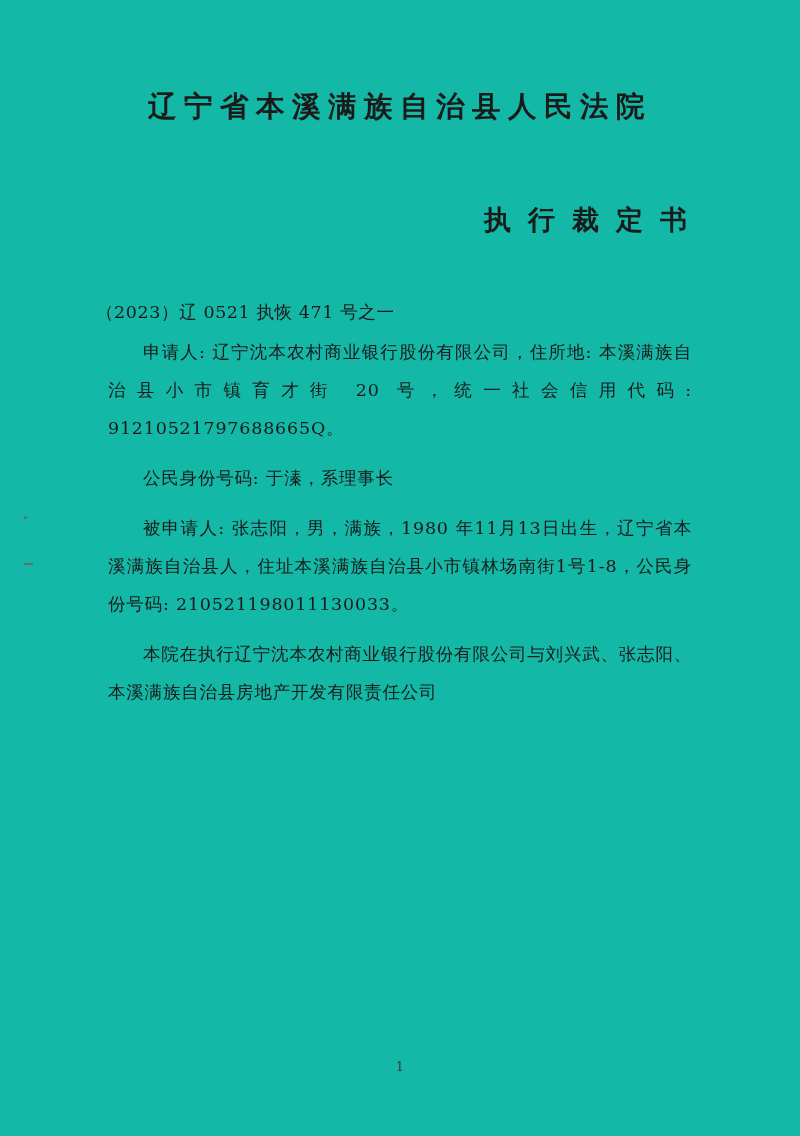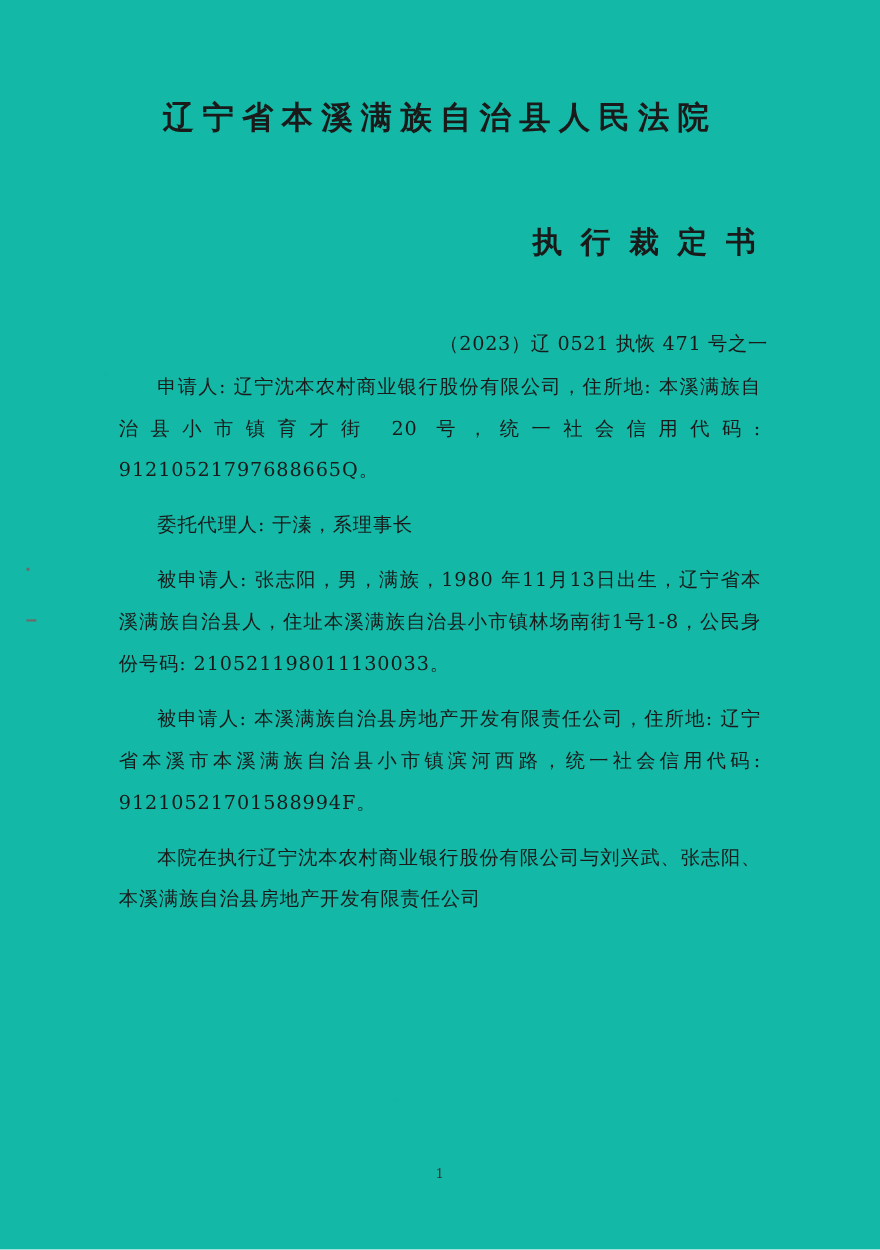--- a/index.html
+++ b/index.html
@@ -51,21 +51,20 @@
     font-weight: bold;
     letter-spacing: 17px;
     text-align: right;
     text-indent: 17px;
     font-family: "DejaVu Serif", "Liberation Serif", serif;
   }
   .case-number {
     margin: 0;
     padding-top: 62px;
     font-size: 17.5px;
-    text-align: right;
     letter-spacing: 0.6px;
     padding-right: 6px;
   }
   .para {
     margin: 12px;
     font-size: 17.5px;
     line-height: 38px;
     letter-spacing: 0.8px;
     text-align: justify;
     text-justify: inter-ideograph;
@@ -114,20 +113,19 @@
     <span></span>
     <span class="dash"></span>
   </div>
 
   <div class="doc-body">
     <h1 class="court-title">辽宁省本溪满族自治县人民法院</h1>
     <h2 class="doc-type">执行裁定书</h2>
     <p class="case-number">（2023）辽 0521 执恢 471 号之一</p>
 
     <p class="para first">申请人: 辽宁沈本农村商业银行股份有限公司，住所地: 本溪满族自治县小市镇育才街 20 号，统一社会信用代码: 91210521797688665Q。</p>
-    <p class="para">委托代理人: 于溱，系理事长</p>
+    <p class="para">公民身份号码: 于溱，系理事长</p>
     <p class="para">被申请人: 张志阳，男，满族，1980 年11月13日出生，辽宁省本溪满族自治县人，住址本溪满族自治县小市镇林场南街1号1-8，公民身份号码: 210521198011130033。</p>
-    <p class="para">被申请人: 本溪满族自治县房地产开发有限责任公司，住所地: 辽宁省本溪市本溪满族自治县小市镇滨河西路，统一社会信用代码: 91210521701588994F。</p>
     <p class="para">本院在执行辽宁沈本农村商业银行股份有限公司与刘兴武、张志阳、本溪满族自治县房地产开发有限责任公司</p>
   </div>
 
   <div class="page-number">1</div>
 </div>
 
 </body></html>

